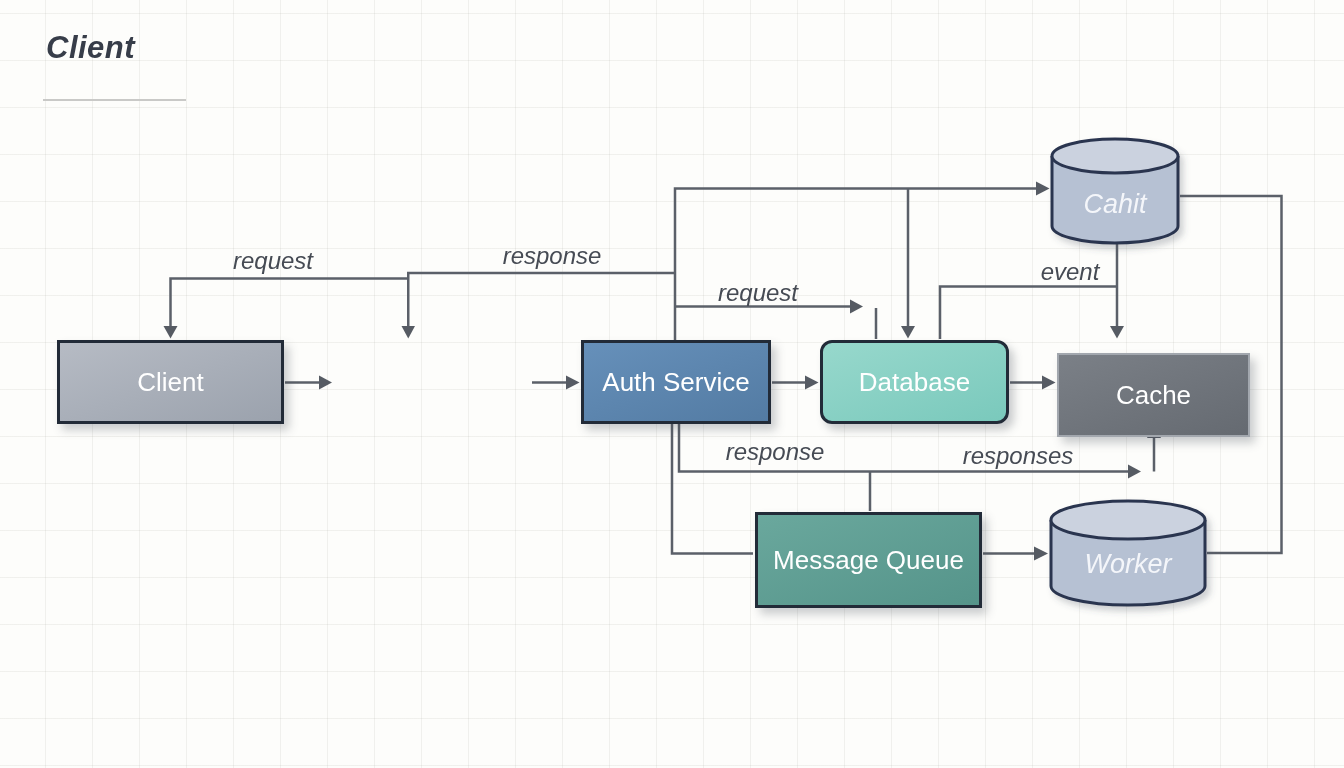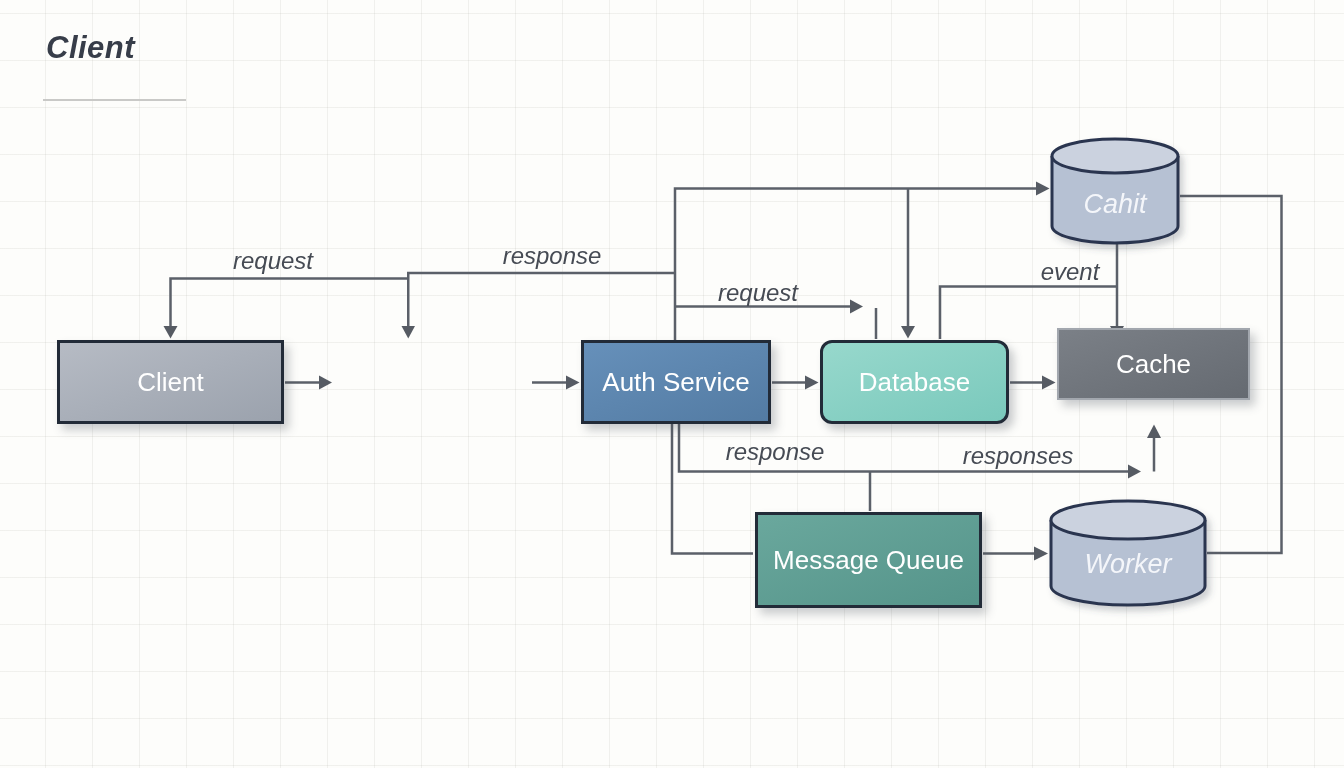--- a/index.html
+++ b/index.html
@@ -34,21 +34,21 @@
     box-shadow:5px 6px 9px rgba(70,75,85,0.28);
   }
   .node-client{left:57px;top:340px;width:227px;height:84px;
     background:linear-gradient(160deg,#b6bbc4 0%,#9ba2ad 100%);}
   .node-apigw{left:333px;top:340px;width:198px;height:84px;
     background:linear-gradient(160deg,#3b4a66 0%,#2b3850 100%);}
   .node-auth{left:581px;top:340px;width:190px;height:84px;
     background:linear-gradient(160deg,#6690ba 0%,#537ba3 100%);text-align:center;}
   .node-db{left:820px;top:340px;width:189px;height:84px;
     background:linear-gradient(160deg,#97d8cc 0%,#7ac9bc 100%);border-radius:12px;}
-  .node-cache{left:1057px;top:328px;width:193px;height:72px;
+  .node-cache{left:1057px;top:353px;width:193px;height:84px;
     border:2px solid #a2a7ae;
     background:linear-gradient(160deg,#7b8087 0%,#656a71 100%);justify-content:center;}
   .node-mq{left:755px;top:512px;width:227px;height:96px;
     background:linear-gradient(160deg,#6aa89d 0%,#55948a 100%);}
   .edge-label{
     position:absolute;transform:translate(-50%,-50%);
     font-style:italic;font-size:24px;color:#464b54;white-space:nowrap;
   }
   svg.connectors{position:absolute;left:0;top:0;}
   .edge{stroke:#5b6069;stroke-width:2.5;fill:none;}

